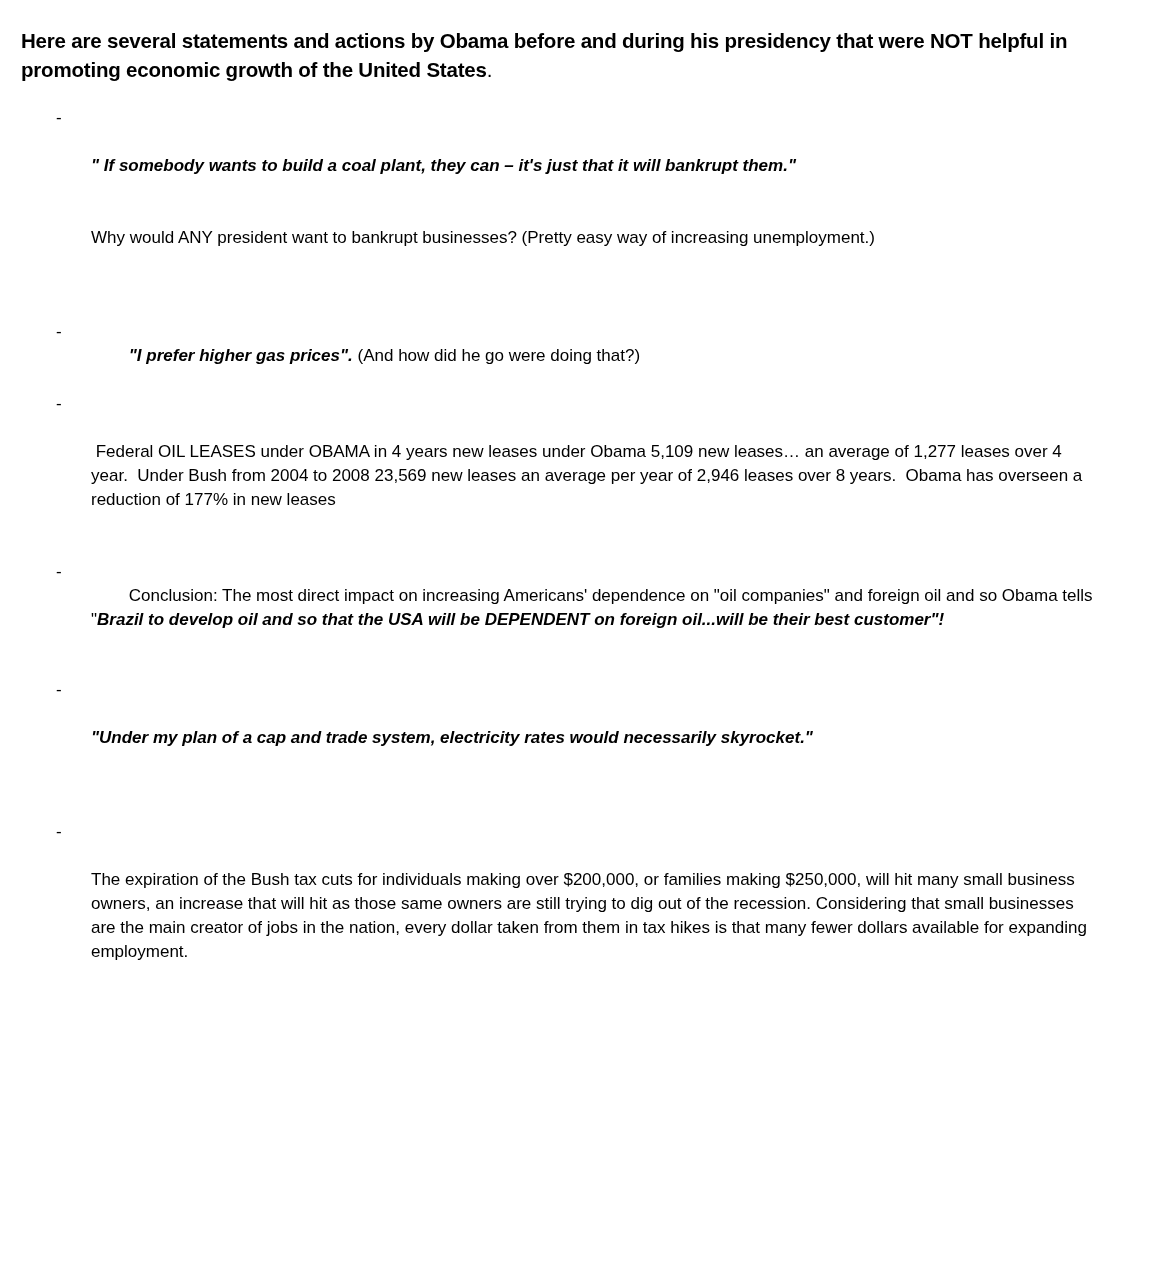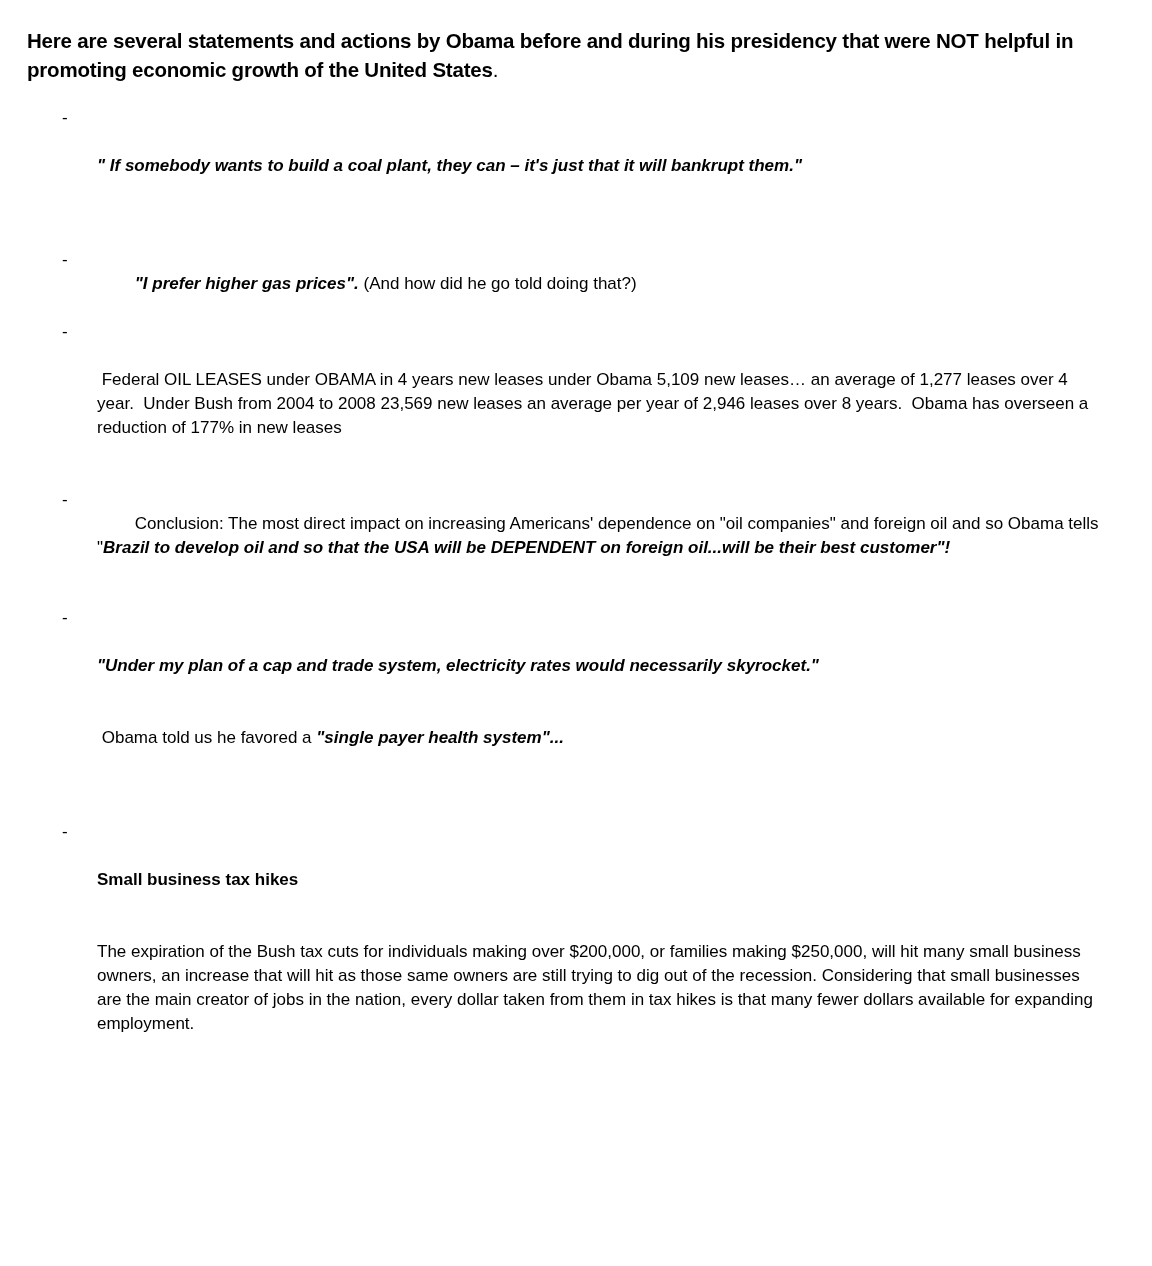--- a/index.html
+++ b/index.html
@@ -8,21 +8,21 @@
     height: 1266px;
     background: #ffffff;
     color: #000000;
     font-family: "Liberation Sans", sans-serif;
     overflow: hidden;
   }
   .page {
     box-sizing: border-box;
     width: 1152px;
     height: 1073px;
-    padding: 26px 45px 0 27px;
+    padding: 26px 45px 0 21px;
   }
   .doc-title {
     font-size: 20.5px;
     line-height: 29px;
     font-weight: bold;
     max-width: 1080px;
     letter-spacing: -0.2px;
     margin: 0 0 22px 0;
     white-space: pre-wrap;
   }
@@ -56,27 +56,28 @@
 <div class="page">
 
   <p class="doc-title"><span>Here are several statements and actions by Obama before and during his presidency that were NOT helpful in promoting economic growth of the United States</span><span class="title-period">.</span></p>
 
   <div class="list">
 
     <div class="item">
       <span class="marker">-</span>
       <div class="item-content">
         <div class="q">" If somebody wants to build a coal plant, they can – it's just that it will bankrupt them."</div>
+        <div>Why would ANY president want to bankrupt businesses? (Pretty easy way of increasing unemployment.)</div>
       </div>
     </div>
 
     <div class="item gap">
       <span class="marker">-</span>
       <div class="item-content">
-        <span class="q">"I prefer higher gas prices".</span><span> (And how did he go told doing that?)</span>
+        <span class="q">"I prefer higher gas prices".</span><span> (And how did he go were doing that?)</span>
       </div>
     </div>
 
     <div class="item">
       <span class="marker">-</span>
       <div class="item-content">
         <div> Federal OIL LEASES under OBAMA in 4 years new leases under Obama 5,109 new leases… an average of 1,277 leases over 4 year.  Under Bush from 2004 to 2008 23,569 new leases an average per year of 2,946 leases over 8 years.  Obama has overseen a reduction of 177% in new leases</div>
       </div>
     </div>
 
@@ -84,26 +85,24 @@
       <span class="marker">-</span>
       <div class="item-content">
         <span>Conclusion: The most direct impact on increasing Americans' dependence on "oil companies" and foreign oil and so Obama tells "</span><span class="q">Brazil to develop oil and so that the USA will be DEPENDENT on foreign oil...will be their best customer"!</span>
       </div>
     </div>
 
     <div class="item gap">
       <span class="marker">-</span>
       <div class="item-content">
         <div class="q">"Under my plan of a cap and trade system, electricity rates would necessarily skyrocket."</div>
-        <div><span> Obama told us he favored a </span><span class="q">"single payer health system"...</span></div>
       </div>
     </div>
 
     <div class="item gap">
       <span class="marker">-</span>
       <div class="item-content">
-        <div class="sec-heading">Small business tax hikes</div>
         <div>The expiration of the Bush tax cuts for individuals making over $200,000, or families making $250,000, will hit many small business owners, an increase that will hit as those same owners are still trying to dig out of the recession. Considering that small businesses are the main creator of jobs in the nation, every dollar taken from them in tax hikes is that many fewer dollars available for expanding employment.</div>
       </div>
     </div>
 
   </div>
 </div>
 
 </body></html>

